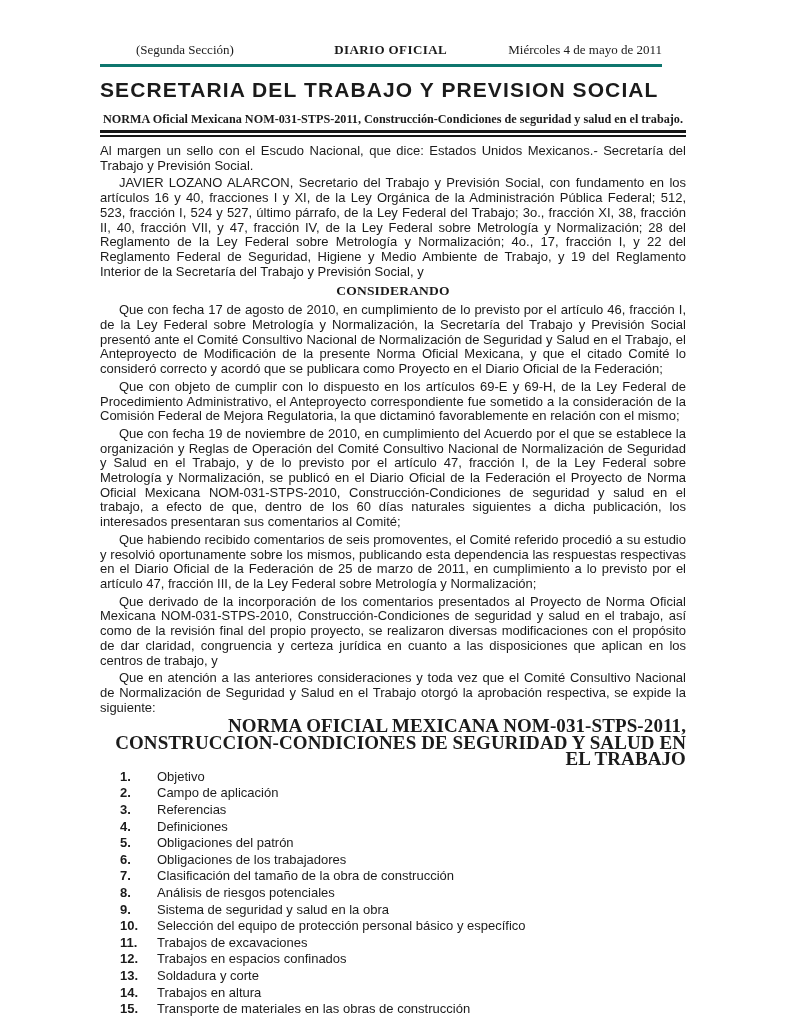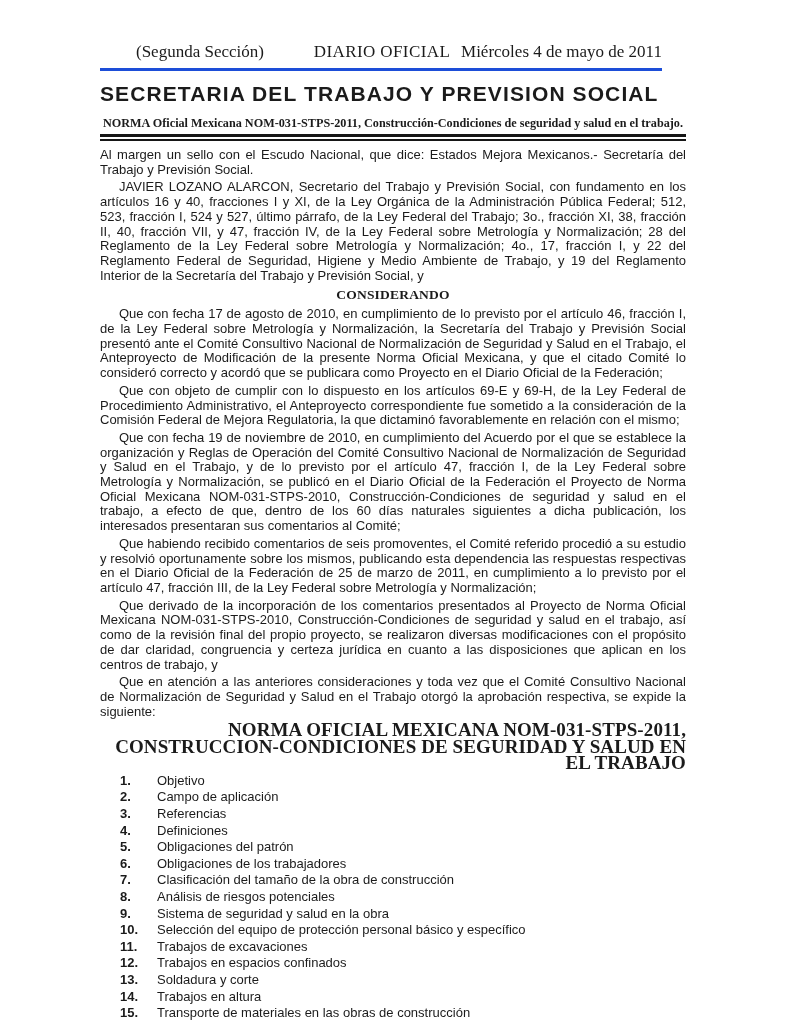--- a/index.html
+++ b/index.html
@@ -16,26 +16,26 @@
     left: 100px; top: 42px;
     width: 586px;
   }
   
   .doc-header {
     width: 562px;
     display: flex;
     justify-content: space-between;
     align-items: baseline;
     font-family: "Liberation Serif", serif;
-    font-size: 17px;
+    font-size: 13px;
     padding-bottom: 6px;
-    border-bottom: 3px solid #1d4ed8;
+    border-bottom: 3px solid #0f766e;
   }
   .doc-header .section { padding-left: 36px; }
-  .doc-header .pub { font-weight: normal; letter-spacing: 0.4px; margin-left: 39px; }
+  .doc-header .pub { font-weight: bold; letter-spacing: 0.4px; margin-left: 39px; }
   
   .page-title {
     font-family: Liberation Sans, sans-serif;
     font-weight: bold;
     font-size: 21px;
     letter-spacing: 1.1px;
     margin: 11px 0 10px;
     white-space: nowrap;
   }
   
@@ -110,21 +110,21 @@
     <span class="section">(Segunda Sección)</span>
     <span class="pub">DIARIO OFICIAL</span>
     <span class="date">Miércoles 4 de mayo de 2011</span>
   </div>
 
   <div class="page-title">SECRETARIA DEL TRABAJO Y PREVISION SOCIAL</div>
 
   <div class="norma-heading">NORMA Oficial Mexicana NOM-031-STPS-2011, Construcción-Condiciones de seguridad y salud en el trabajo.</div>
   <div class="norma-rule"></div>
 
-  <p class="para noindent">Al margen un sello con el Escudo Nacional, que dice: Estados Mejora Mexicanos.- Secretaría del Trabajo y Previsión Social.</p>
+  <p class="para noindent">Al margen un sello con el Escudo Nacional, que dice: Estados Unidos Mexicanos.- Secretaría del Trabajo y Previsión Social.</p>
   <p class="para">JAVIER LOZANO ALARCON, Secretario del Trabajo y Previsión Social, con fundamento en los artículos 16 y 40, fracciones I y XI, de la Ley Orgánica de la Administración Pública Federal; 512, 523, fracción I, 524 y 527, último párrafo, de la Ley Federal del Trabajo; 3o., fracción XI, 38, fracción II, 40, fracción VII, y 47, fracción IV, de la Ley Federal sobre Metrología y Normalización; 28 del Reglamento de la Ley Federal sobre Metrología y Normalización; 4o., 17, fracción I, y 22 del Reglamento Federal de Seguridad, Higiene y Medio Ambiente de Trabajo, y 19 del Reglamento Interior de la Secretaría del Trabajo y Previsión Social, y</p>
 
   <div class="subhead">CONSIDERANDO</div>
 
   <p class="para">Que con fecha 17 de agosto de 2010, en cumplimiento de lo previsto por el artículo 46, fracción I, de la Ley Federal sobre Metrología y Normalización, la Secretaría del Trabajo y Previsión Social presentó ante el Comité Consultivo Nacional de Normalización de Seguridad y Salud en el Trabajo, el Anteproyecto de Modificación de la presente Norma Oficial Mexicana, y que el citado Comité lo consideró correcto y acordó que se publicara como Proyecto en el Diario Oficial de la Federación;</p>
   <p class="para">Que con objeto de cumplir con lo dispuesto en los artículos 69-E y 69-H, de la Ley Federal de Procedimiento Administrativo, el Anteproyecto correspondiente fue sometido a la consideración de la Comisión Federal de Mejora Regulatoria, la que dictaminó favorablemente en relación con el mismo;</p>
   <p class="para">Que con fecha 19 de noviembre de 2010, en cumplimiento del Acuerdo por el que se establece la organización y Reglas de Operación del Comité Consultivo Nacional de Normalización de Seguridad y Salud en el Trabajo, y de lo previsto por el artículo 47, fracción I, de la Ley Federal sobre Metrología y Normalización, se publicó en el Diario Oficial de la Federación el Proyecto de Norma Oficial Mexicana NOM-031-STPS-2010, Construcción-Condiciones de seguridad y salud en el trabajo, a efecto de que, dentro de los 60 días naturales siguientes a dicha publicación, los interesados presentaran sus comentarios al Comité;</p>
   <p class="para">Que habiendo recibido comentarios de seis promoventes, el Comité referido procedió a su estudio y resolvió oportunamente sobre los mismos, publicando esta dependencia las respuestas respectivas en el Diario Oficial de la Federación de 25 de marzo de 2011, en cumplimiento a lo previsto por el artículo 47, fracción III, de la Ley Federal sobre Metrología y Normalización;</p>
   <p class="para">Que derivado de la incorporación de los comentarios presentados al Proyecto de Norma Oficial Mexicana NOM-031-STPS-2010, Construcción-Condiciones de seguridad y salud en el trabajo, así como de la revisión final del propio proyecto, se realizaron diversas modificaciones con el propósito de dar claridad, congruencia y certeza jurídica en cuanto a las disposiciones que aplican en los centros de trabajo, y</p>
   <p class="para">Que en atención a las anteriores consideraciones y toda vez que el Comité Consultivo Nacional de Normalización de Seguridad y Salud en el Trabajo otorgó la aprobación respectiva, se expide la siguiente:</p>

